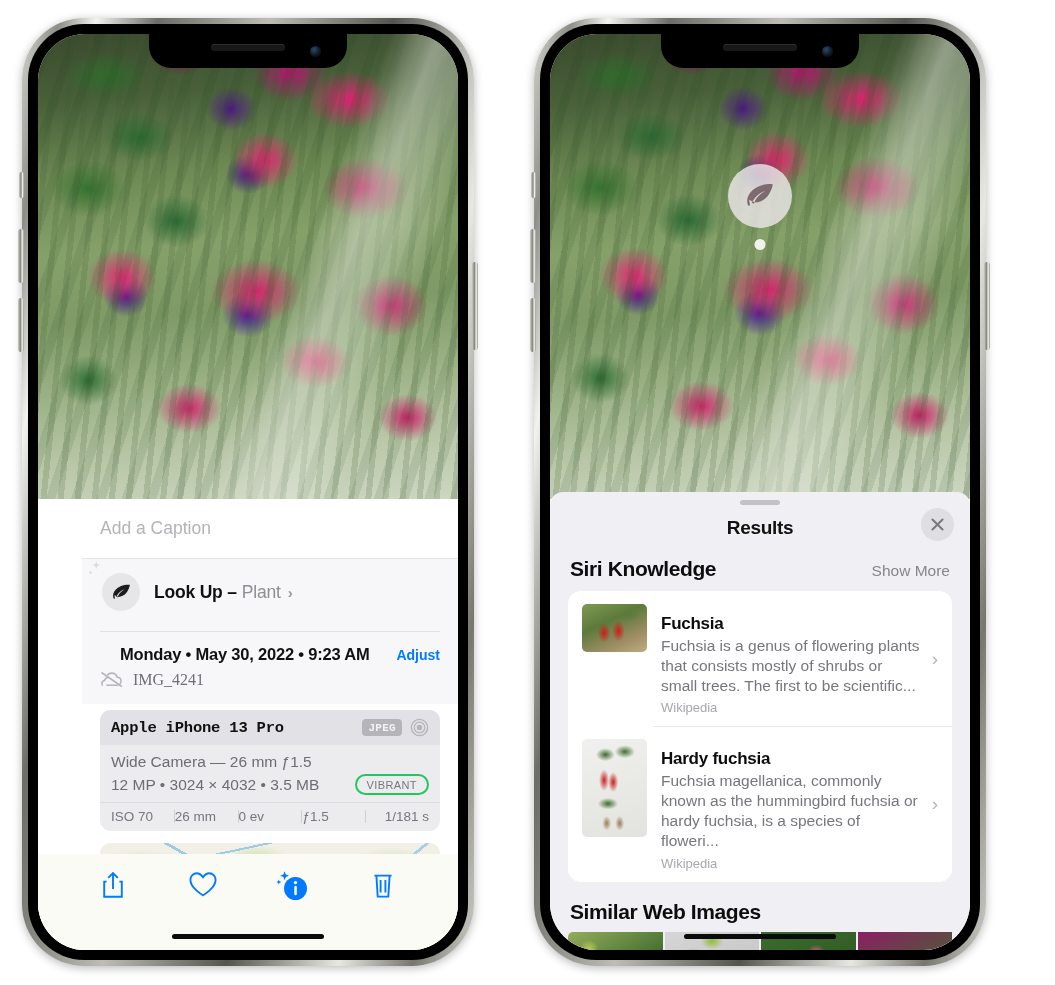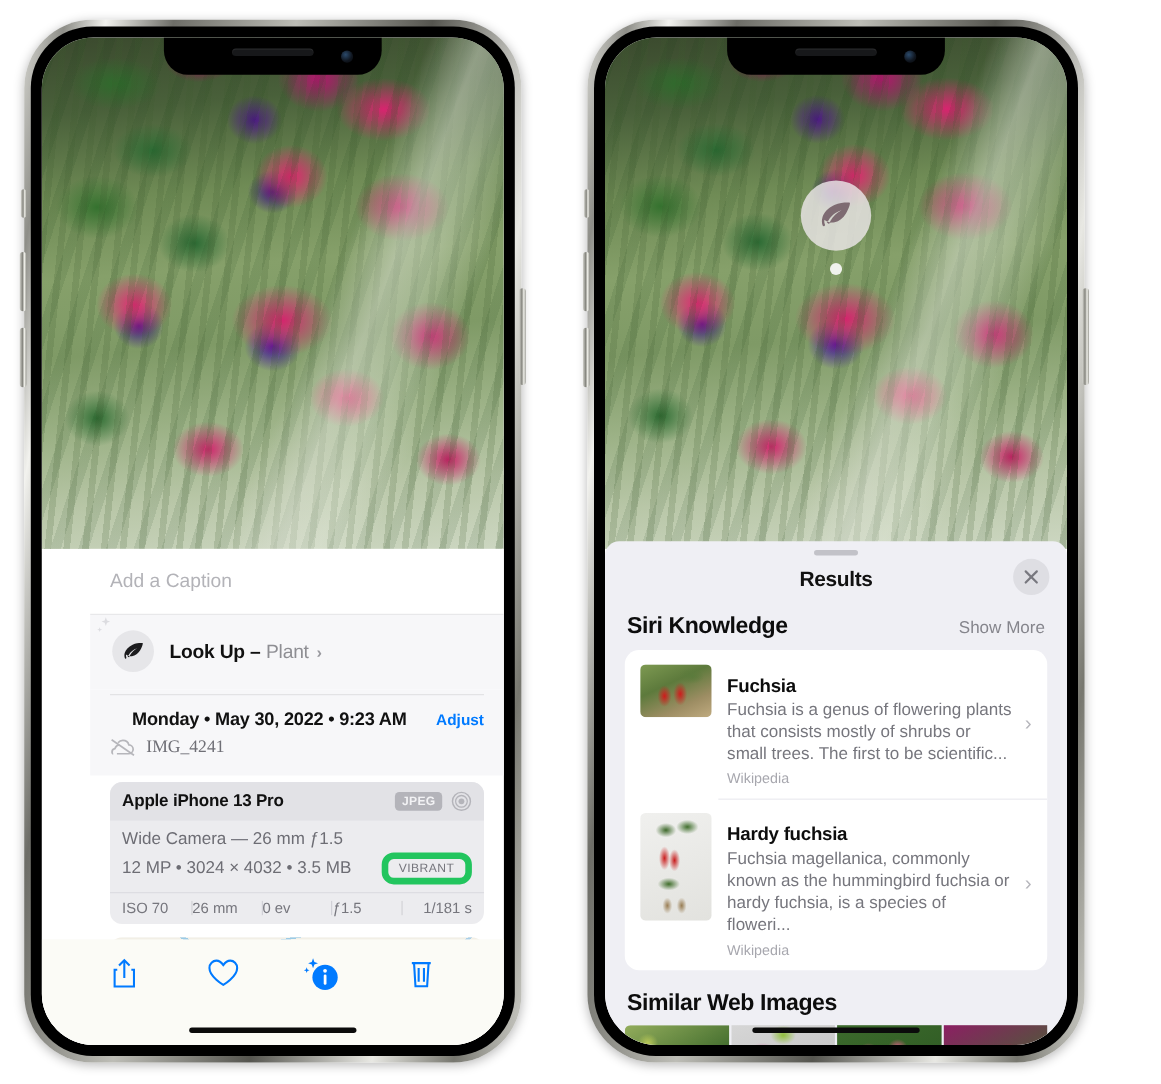--- a/index.html
+++ b/index.html
@@ -96,31 +96,31 @@
   .meta-sep { height:1px; background:#e0e0e3; margin:0 0 13px 0; }
   .meta-line1 { display:flex; align-items:baseline; justify-content:space-between;margin-left:20px; }
   .meta-date { font-size:16.5px; font-weight:700; color:#111; letter-spacing:-.2px; }
   .adjust { font-size:14px; color:#007aff;font-weight:bold; }
   .meta-line2 { display:flex; align-items:flex-start; gap:9px; margin-top:7px;font-family:Liberation Serif, serif; }
   .meta-line2 svg { width:24px; height:17px; stroke:#b6b6bb; fill:none; stroke-width:1.7; }
   .filename { font-size:16px; color:#6f6f76; }
 
   .cam-card { margin:6px 18px 0 18px; background:#ececef; border-radius:11px; overflow:hidden; }
   .cam-head { display:flex; align-items:center; justify-content:space-between;
-              padding:8px 11px; background:#e2e2e6; }
+              padding:8px 11px; background:#e2e2e6;font-family:Liberation Mono, monospace; }
   .cam-model { font-size:15.5px; font-weight:700; color:#111; letter-spacing:-.2px; }
   .cam-head-r { display:flex; align-items:center; gap:8px; }
   .badge-jpeg { font-size:11px; font-weight:700; color:#f2f2f4; background:#b4b4ba;
                 padding:2.5px 6px; border-radius:4px; letter-spacing:.3px; }
   .aperture-ic { width:19px; height:19px; }
   .cam-body { padding:8px 11px 7px 11px; }
   .cam-l1 { font-size:15.5px; color:#6d6d74; }
   .cam-l2row { display:flex; align-items:center; justify-content:space-between; margin-top:3px; }
   .cam-l2 { font-size:15.5px; color:#6d6d74; }
-  .pill-vibrant { font-size:11px; color:#76767d; border:6px solid #22c55e; border-radius:11px;
+  .pill-vibrant { font-size:11px; color:#76767d; border:2px solid #22c55e; border-radius:11px;
                   padding:2.5px 10px; letter-spacing:.4px; }
   .cam-foot { display:flex; align-items:center; border-top:1px solid #dcdce0; padding:6px 11px 7px 11px; }
   .cam-foot span { flex:1; font-size:13.5px; color:#76767d; text-align:left; }
   .cam-foot span:first-child { text-align:left; }
   .cam-foot span:last-child { text-align:right; }
   .cam-foot i { width:1px; height:13px; background:#cfcfd4; display:inline-block; }
 
   .map-card { margin:12px 18px 0 18px; height:74px; border-radius:11px 11px 0 0; overflow:hidden;
               position:relative;
               background:

